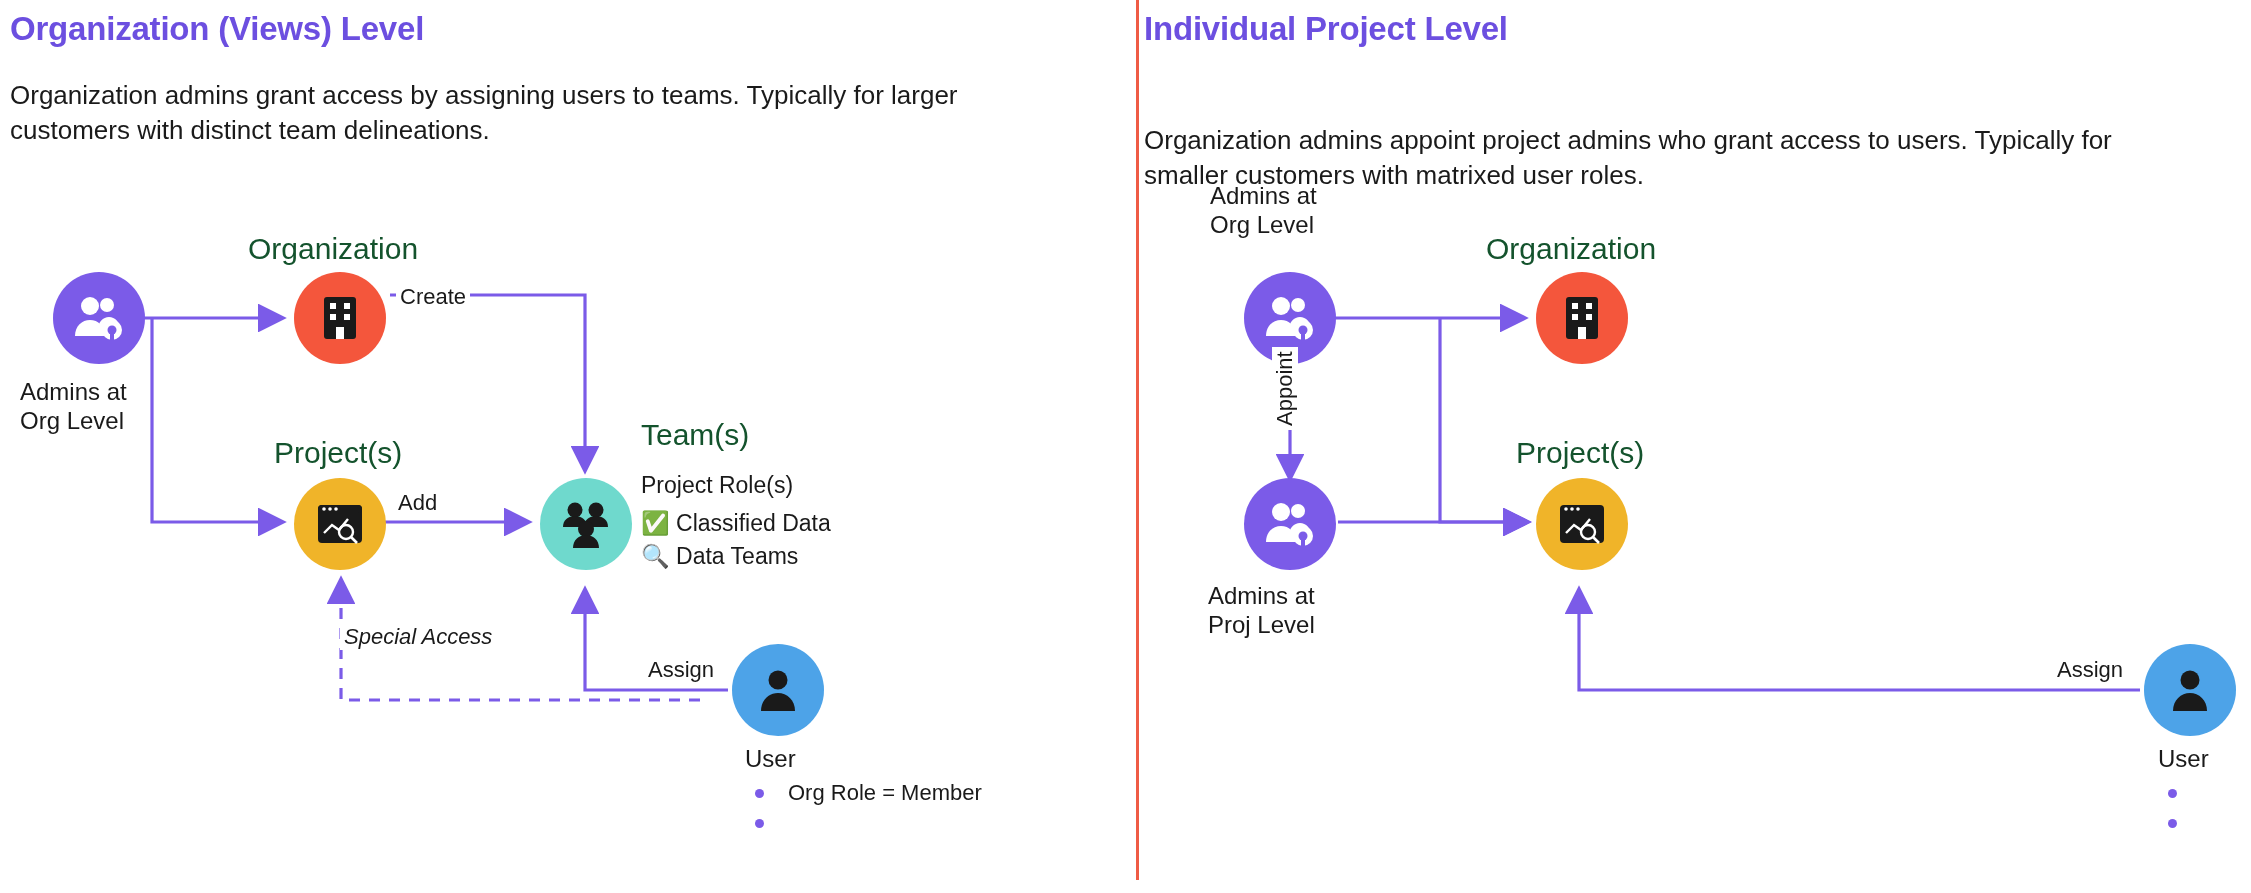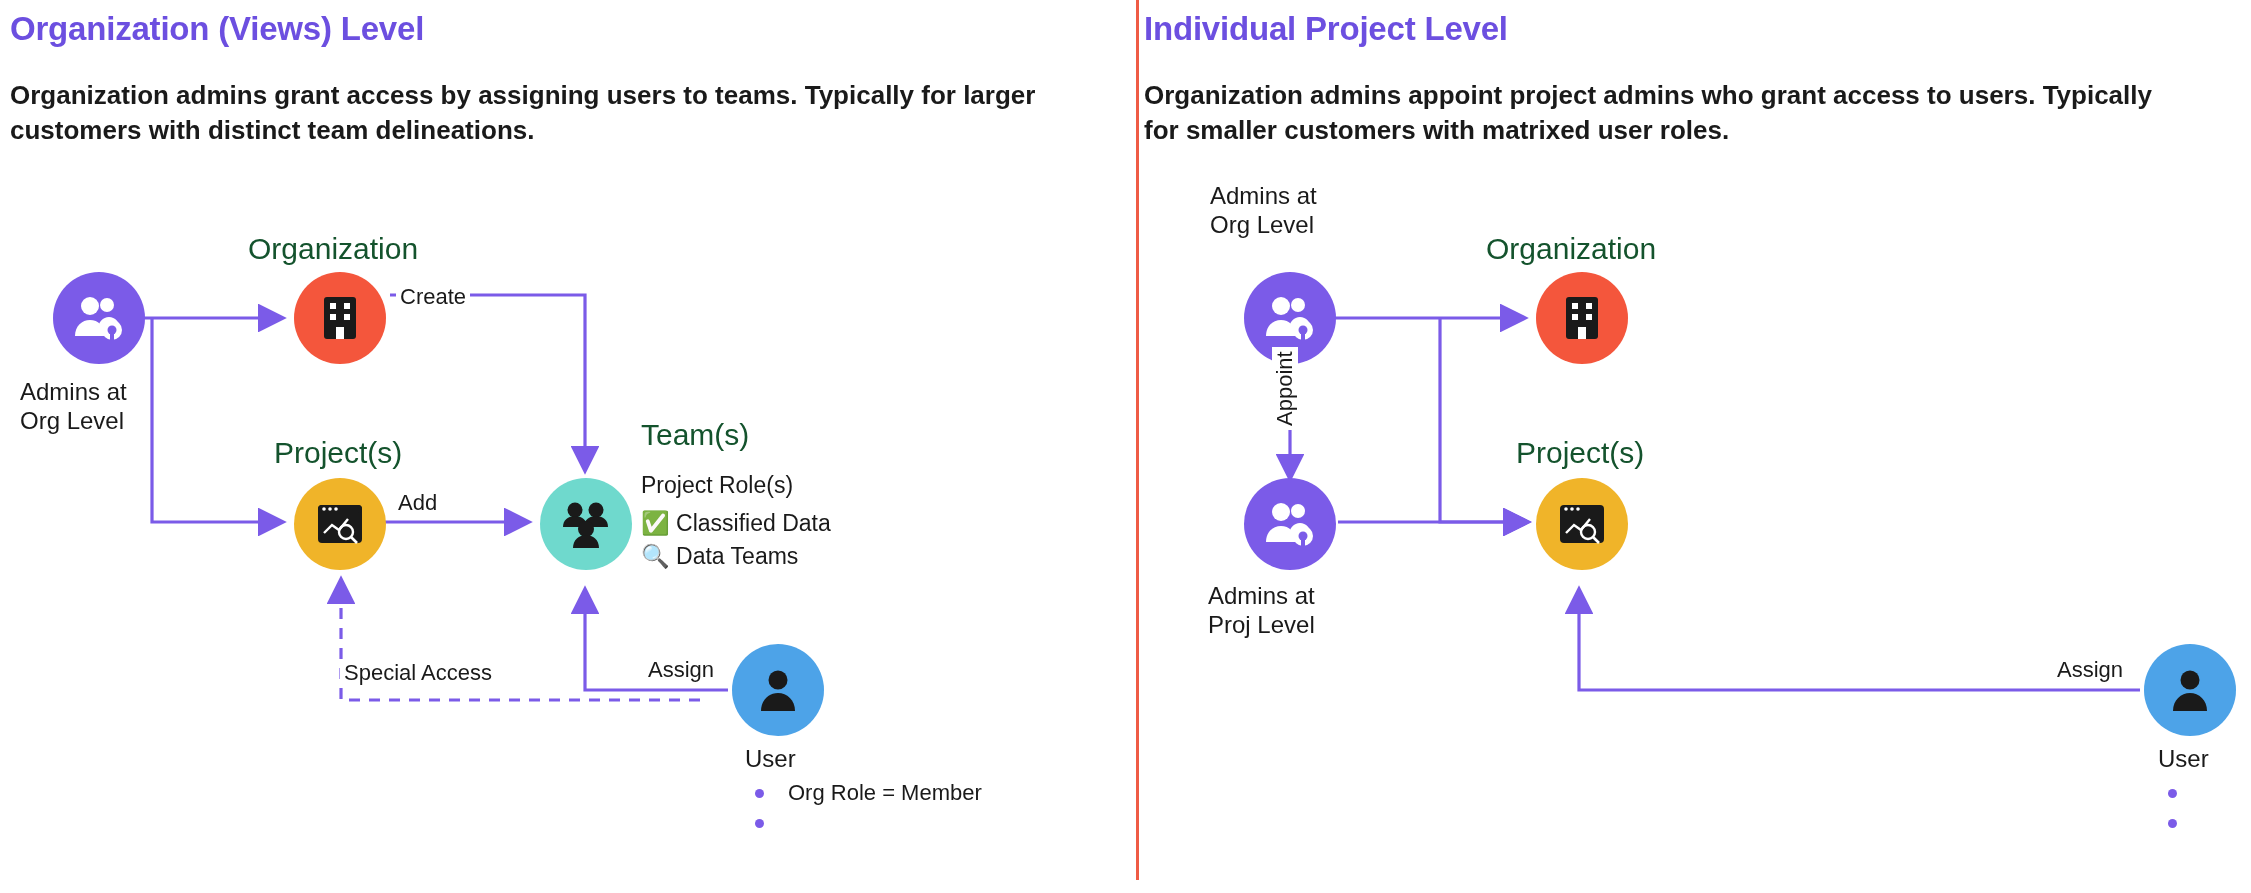--- a/index.html
+++ b/index.html
@@ -46,24 +46,23 @@
   #panel-left .panel-title { left: 10px; }
   #panel-right .panel-title { left: 54px; }
 
   .panel-desc {
     position: absolute;
     top: 78px;
     font-size: 26px;
     line-height: 1.33;
     color: #1a1a1a;
     width: 1060px;
-    font-weight: bold;
   }
   #panel-left .panel-desc { left: 10px; width: 1040px; }
-  #panel-right .panel-desc { left: 54px; width: 1040px; }
+  #panel-right .panel-desc { left: 54px; width: 1040px; margin-top: 45px; }
 
   .canvas {
     position: absolute;
     top: 0; left: 0;
     width: 100%; height: 100%;
     pointer-events: none;
   }
 
   
   .node {
@@ -238,21 +237,21 @@
     </div>
 
     <div class="node node-blue" style="left:732px; top:644px; width:92px; height:92px;">
       <svg width="42" height="48" viewBox="0 0 42 48">
         <circle cx="21" cy="14" r="9.5" fill="#1a1a1a"></circle>
         <path d="M4 45 c0-11 8-18 17-18 s17 7 17 18 z" fill="#1a1a1a"></path>
       </svg>
     </div>
     <div class="label" style="left:745px; top:745px;">User</div>
     <div class="edge-label" style="left:644px; top:657px;">Assign</div>
-    <div class="edge-label" style="left:340px; top:660px;">Special Access</div>
+    <div class="edge-label" style="left:340px; top:624px;font-style:italic;">Special Access</div>
 
     <div class="bullet-dot" style="left:755px; top:789px;"></div>
     <div class="bullet-line" style="left:788px; top:780px;">Org Role = Member</div>
     <div class="bullet-dot" style="left:755px; top:819px;"></div>
   </div>
 
   <div class="panel" id="panel-right">
 
     <div class="panel-title">Individual Project Level</div>
     <div class="panel-desc">Organization admins appoint project admins who grant access to users. Typically for smaller customers with matrixed user roles.</div>

